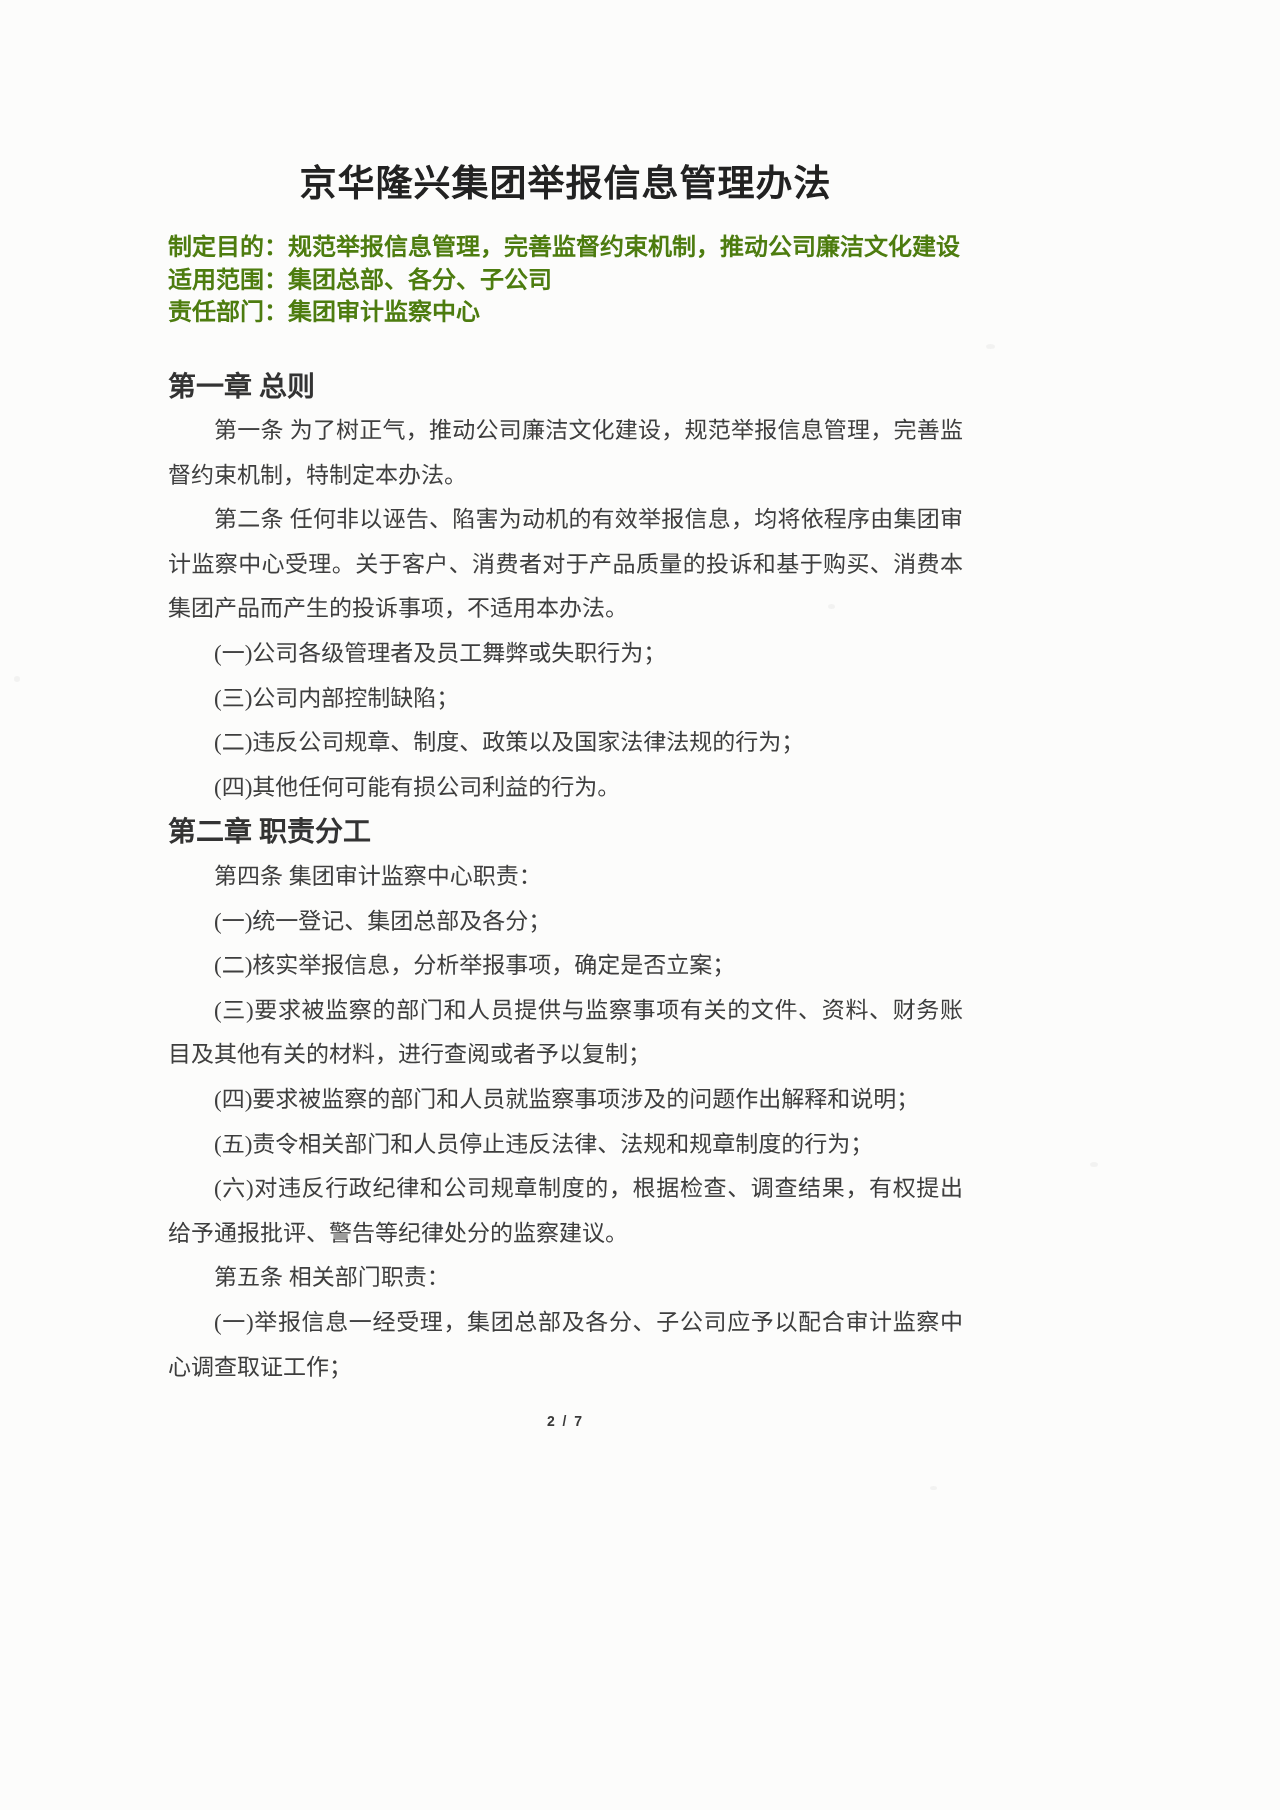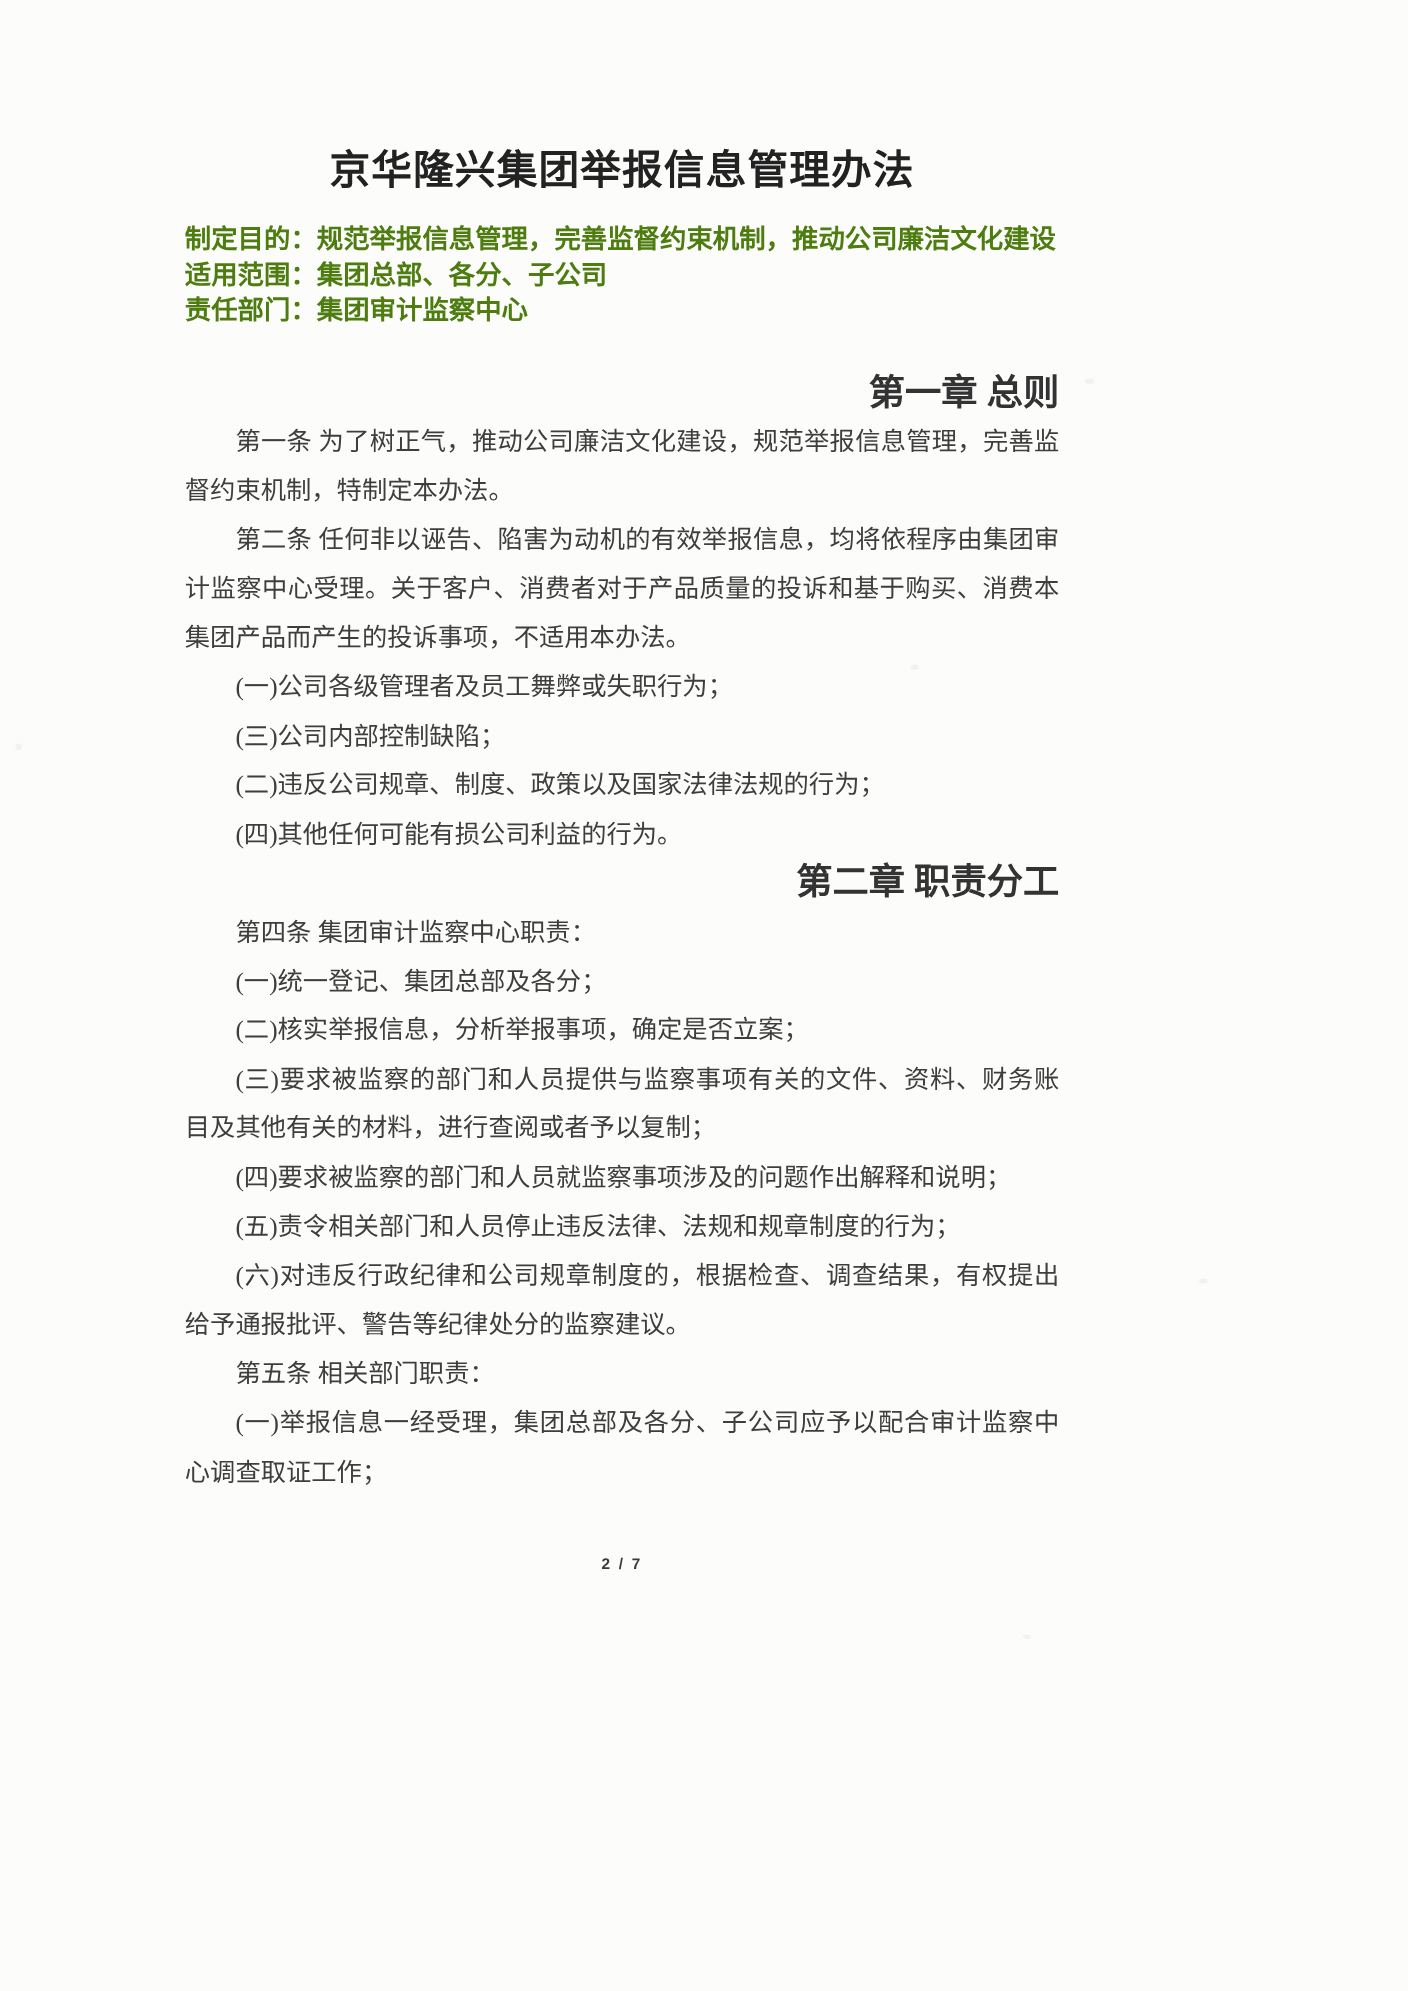--- a/index.html
+++ b/index.html
@@ -17,20 +17,21 @@
     position: relative;
     width: 1280px;
     height: 1810px;
     background: var(--paper);
     overflow: hidden;
     color: var(--ink);
   }
   .content {
     padding-left: 168px;
     padding-right: 317px; 
+    margin-top: 29px;
   }
   .doc-title {
     padding-top: 130px;
     font-family: "Liberation Sans", "DejaVu Sans", sans-serif;
     font-size: 37px;
     line-height: 50px;
     font-weight: bold;
     text-align: center;
     color: var(--ink-strong);
     letter-spacing: 1px;
@@ -45,23 +46,23 @@
   }
   .doc-body {
     margin-top: 36px;
     font-size: 23px;
     line-height: 44.6px;
     text-align: justify;
     text-justify: inter-ideograph;
     color: var(--ink);
   }
   .doc-body .chapter {
-    text-align: right;
+    text-align: left;
     font-weight: 600;
-    font-size: 33px;
+    font-size: 28px;
     color: #333333;
   }
   .doc-body .para {
     text-indent: 2em;
   }
   .page-number {
     position: absolute;
     top: 1413px;
     left: 168px;
     width: 795px;

